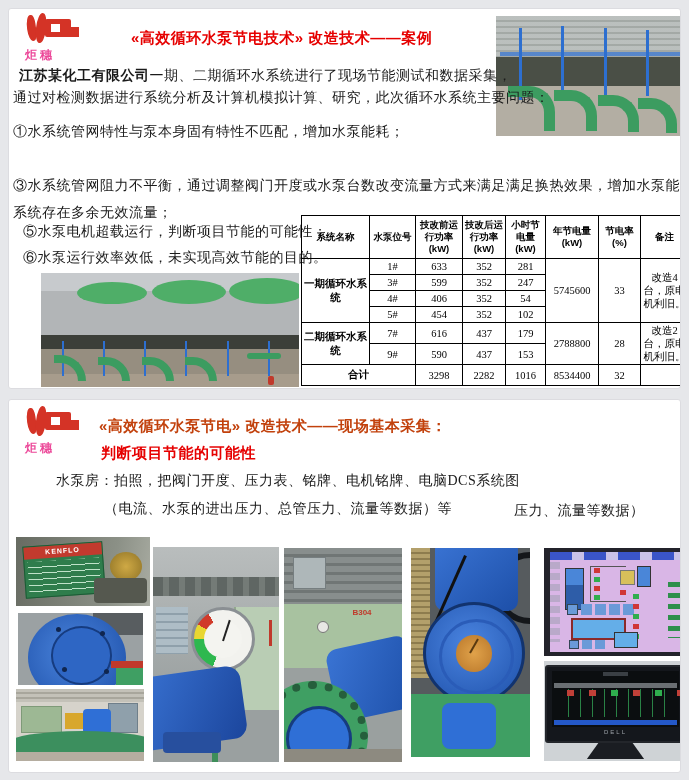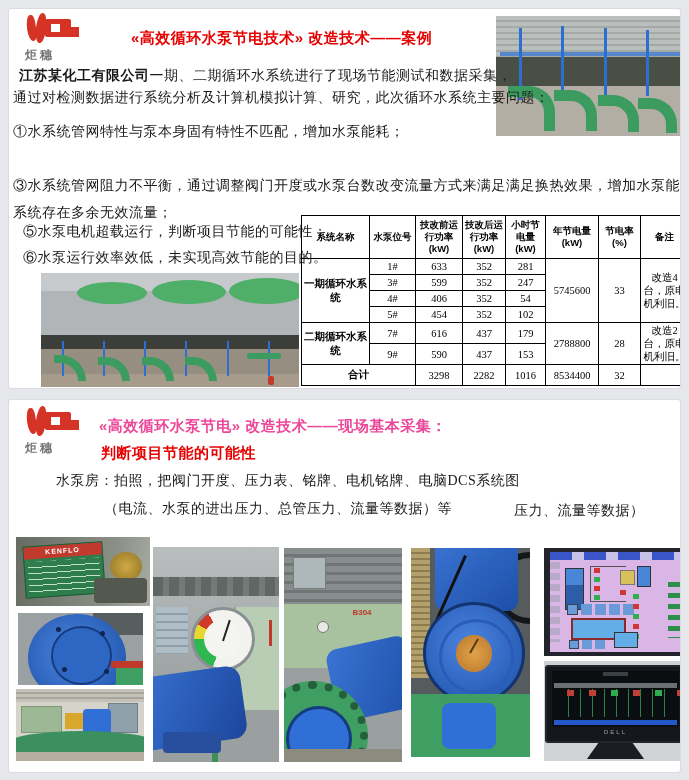--- a/index.html
+++ b/index.html
@@ -8,24 +8,24 @@
   .slide{position:absolute;left:8px;width:673px;background:#fff;border:1px solid #dcdce0;border-radius:3px;box-sizing:border-box;overflow:hidden;}
   #slide1{top:8px;height:381px;}
   #slide2{top:399px;height:374px;}
   
   .logo{width:60px;height:54px;}
   .flame1{left:4px;top:2px;width:9px;height:26px;background:#d43326;border-radius:60% 40% 45% 55%;transform:rotate(-8deg);}
   .flame2{left:13px;top:0;width:10px;height:30px;background:#d43326;border-radius:55% 45% 50% 50%;transform:rotate(6deg);}
   .logo-blk{left:22px;top:6px;width:26px;height:18px;background:#d43326;border-radius:2px;}
   .logo-notch{left:28px;top:11px;width:9px;height:8px;background:#fff;}
   .logo-bar{left:40px;top:14px;width:16px;height:10px;background:#d43326;}
-  .logo-txt{left:2px;top:34px;font-family:Liberation Serif, serif;font-weight:bold;font-size:12px;letter-spacing:3px;color:#737373;}
+  .logo-txt{left:2px;top:34px;font-family:Liberation Serif, serif;font-weight:bold;font-size:12px;letter-spacing:3px;color:#ec4899;}
   
   .t-red{color:#e60000;font-family:"Liberation Sans",sans-serif;font-weight:bold;font-size:15px;letter-spacing:.5px;}
-  .t-blk{color:#ec4899;font-family:"Liberation Sans",sans-serif;font-weight:bold;font-size:15px;letter-spacing:.5px;}
+  .t-blk{color:#c2410c;font-family:"Liberation Sans",sans-serif;font-weight:bold;font-size:15px;letter-spacing:.5px;}
   .body-line{font-size:14px;color:#1a1a1a;white-space:nowrap;letter-spacing:.5px;}
   .body-line b{font-family:"Liberation Sans",sans-serif;margin-left:6px;}
   
   table.sv{border-collapse:collapse;font-family:"Liberation Sans",sans-serif;table-layout:fixed;}
   table.sv th,table.sv td{border:1.5px solid #000;text-align:center;vertical-align:middle;padding:0 1px;overflow:hidden;}
   table.sv th{font-size:9.5px;font-weight:bold;line-height:1.25;height:42px;}
   table.sv td{font-size:10.5px;font-family:"Liberation Serif",serif;}
   tr.r1 td{height:15px;}
   tr.r2 td{height:20px;}
   td.sys,td.tot{font-family:"Liberation Sans",sans-serif;font-weight:bold;font-size:10.5px;}

